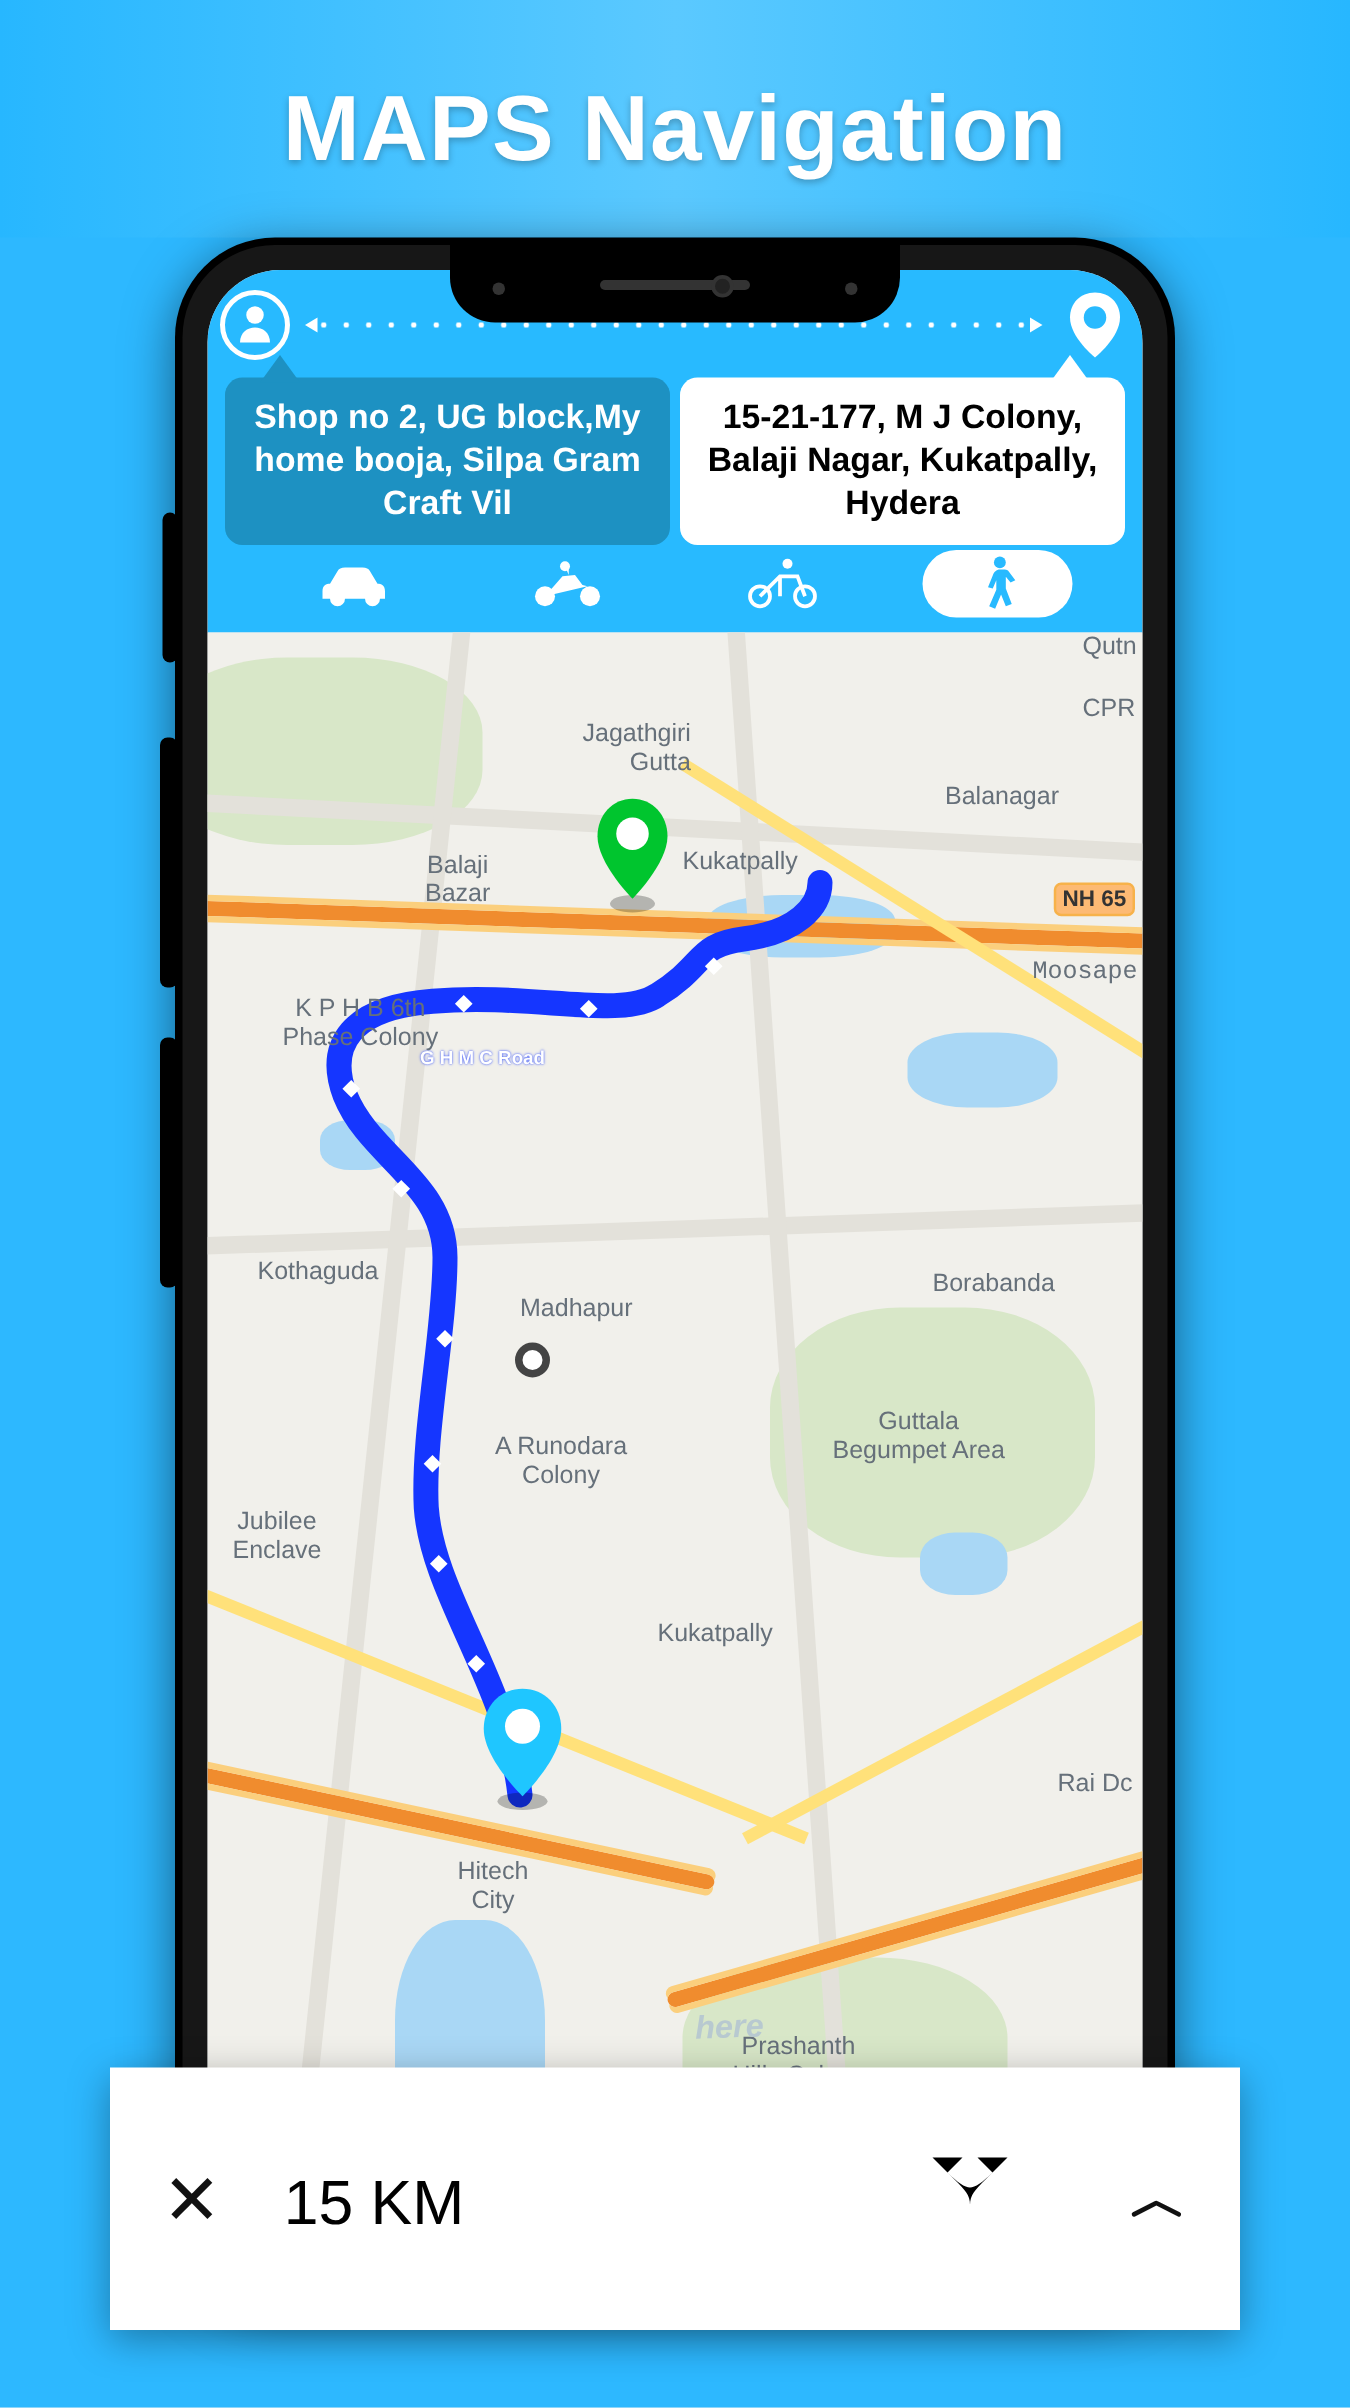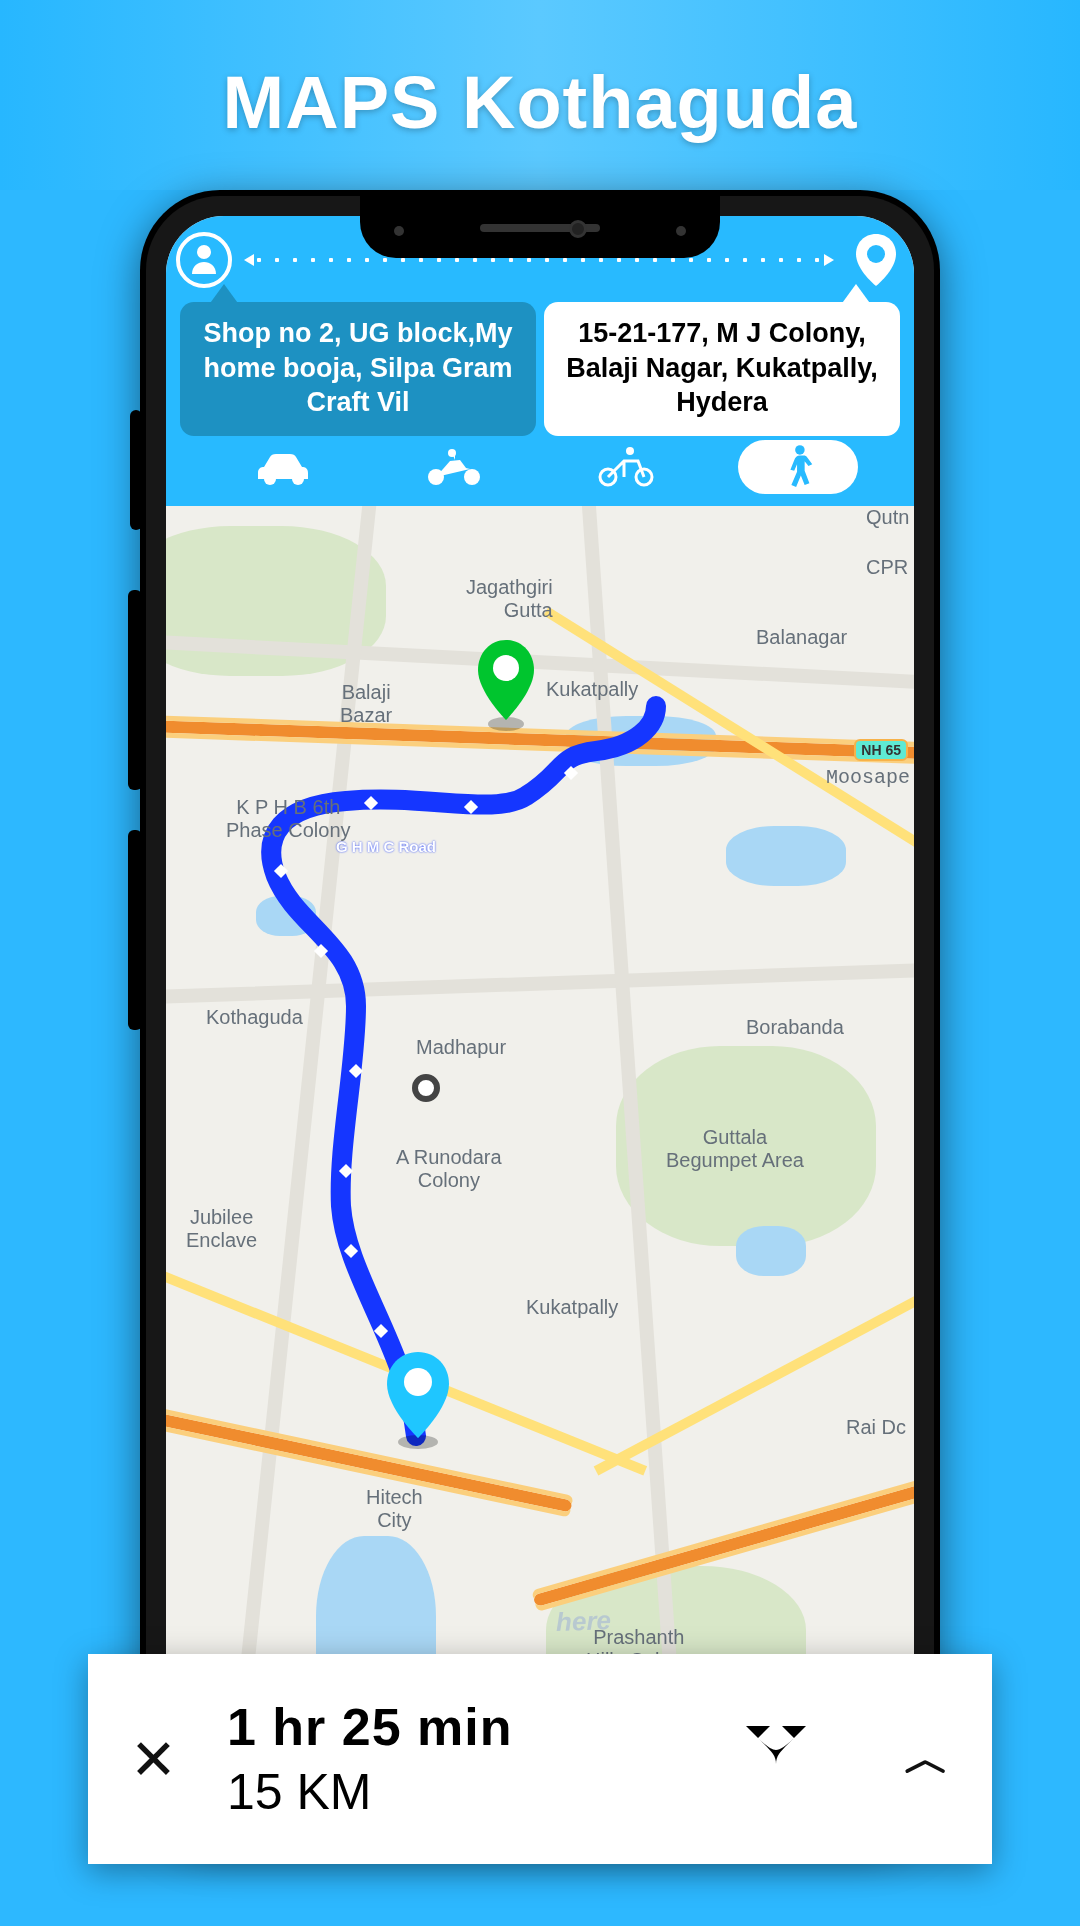--- a/index.html
+++ b/index.html
@@ -88,21 +88,21 @@
 
   
   .map { position:absolute; top:290px; left:0; right:0; bottom:0; background:#f1f0eb; overflow:hidden;}
   .green  { position:absolute; background:#d8e7c8; border-radius:40%;}
   .water  { position:absolute; background:#a9d7f5; border-radius:40%;}
   .hwy    { position:absolute; background:#f08c2e; height:12px; border-radius:6px;}
   .hwy:before{content:"";position:absolute;inset:0;border-radius:6px;box-shadow:0 -5px 0 #fbcf7d, 0 5px 0 #fbcf7d;}
   .railA, .railB{position:absolute;background:#ffe17a;height:10px;transform-origin:left center;}
   .road-grey {position:absolute;background:#e3e1da;border-radius:5px;}
   .label { position:absolute; color:#66707a; font-size:20px; font-weight:400; white-space:pre; text-align:center;}
-  .hwy-badge{position:absolute;background:#5eead4;border:2px solid #f7b24a;color:#333;font-size:14px;font-weight:700;border-radius:6px;padding:1px 5px;margin-top:33px;}
+  .hwy-badge{position:absolute;background:#fdba74;border:2px solid #f7b24a;color:#333;font-size:18px;font-weight:700;border-radius:6px;padding:1px 5px;}
   .watermark{position:absolute;color:#b8c9d0;font-size:26px;font-style:italic;font-weight:700;transform:rotate(-2deg);}
 
   
   .route-svg{position:absolute;inset:0;}
   .pinG, .pinB { position:absolute; transform:translate(-50%,-100%);}
   .cur-dot{position:absolute;width:28px;height:28px;border-radius:50%;background:#fff;border:6px solid #444;transform:translate(-50%,-50%);}
   .road-name{position:absolute;color:#fff;font-size:15px;font-weight:600;text-shadow:0 0 2px #1536ff;}
 
   
   .sheet { position:absolute; left:88px; right:88px; bottom:62px; background:#fff;
@@ -112,21 +112,21 @@
   .sheet .info .l1{font-size:52px;font-weight:600;letter-spacing:1px;}
   .sheet .info .l2{font-size:50px;font-weight:500;margin-top:6px;}
   .sheet .alt{margin-left:auto; margin-right:80px;}
   .sheet .alt svg{width:90px;height:90px;fill:#000;}
   .sheet .chev{font-size:46px;font-weight:700;color:#111;}
 </style>
 </head>
 <body>
 
 <div class="bg-band"></div>
-<div class="page-title">MAPS Kothaguda</div>
+<div class="page-title">MAPS Navigation</div>
 
 <div class="phone">
   <div class="side-btn a"></div>
   <div class="side-btn b"></div>
   <div class="side-btn c"></div>
   <div class="notch">
     <div class="spk"></div>
       <div class="cam"></div>
       <div class="dot1"></div>
       <div class="dot2"></div>
@@ -278,21 +278,20 @@
 Hills Colony</div>
         </div>
       <div class="watermark" style="left:390px;top:1100px">here</div>
     </div>
   </div>
 </div>
 
 <div class="sheet">
   <div class="close">✕</div>
   <div class="info">
-    <div class="l1">1 hr 25 min</div>
     <div class="l2">15 KM</div>
   </div>
   <div class="alt">
     <svg viewBox="0 0 90 90">
         <path d="M42 86V52c0-8-4-12-12-20L12 14h24L24 26c8 8 14 12 18 12s10-4 18-12L48 14h24L54 32c-8 8-12 12-12 20v34z"></path>
       </svg>
   </div>
   <div class="chev">︿</div>
 </div>
 

